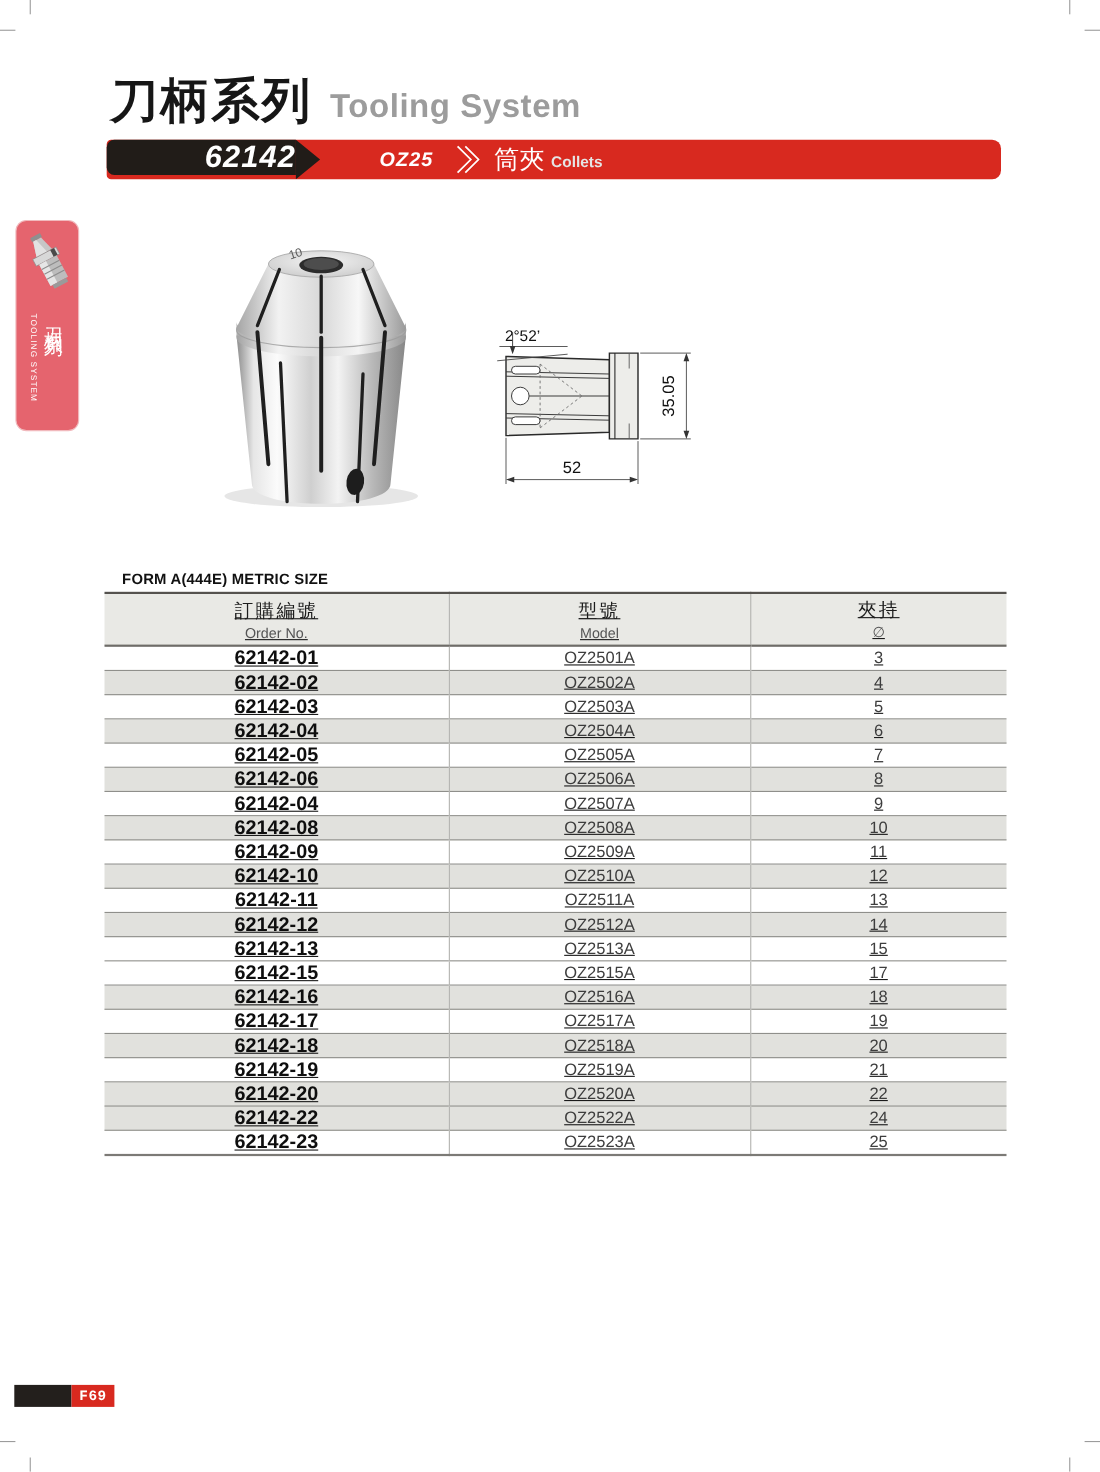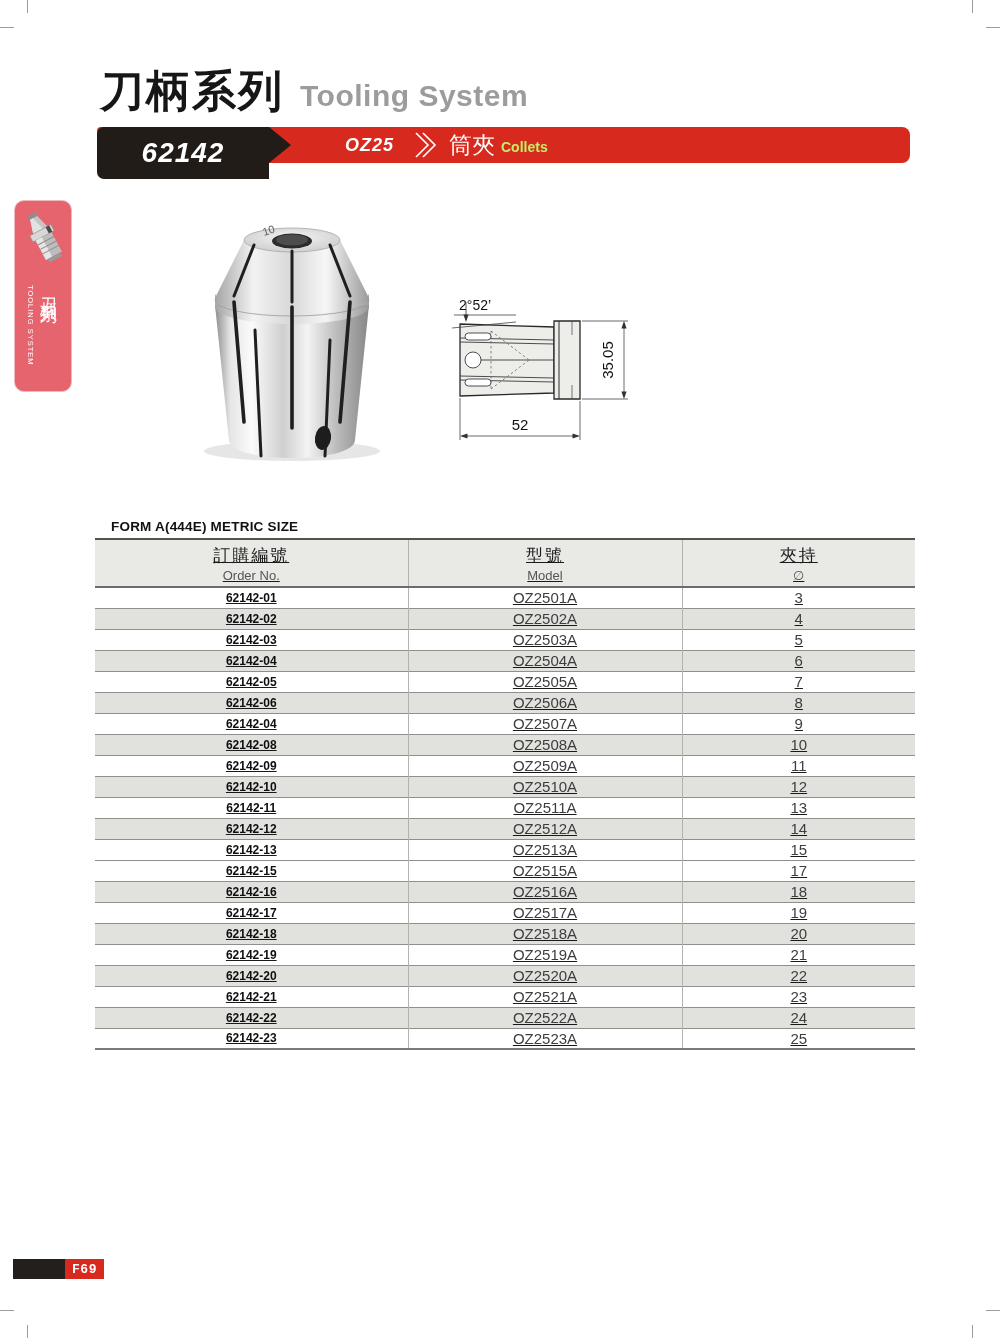--- a/index.html
+++ b/index.html
@@ -18,29 +18,29 @@
   .crop.h{width:14px;height:1px;}
 
   
   .title-row{position:absolute;left:100px;top:62px;display:flex;align-items:baseline;gap:16px;}
   .title-zh{font-size:44px;font-weight:700;letter-spacing:2px;color:#161616;}
   .title-en{font-size:30px;font-weight:700;color:#9c9c9c;letter-spacing:0.5px;}
 
   
   .banner{position:absolute;left:97px;top:127px;width:813px;height:36px;
     background:var(--accent);border-radius:4px 8px 8px 4px;display:flex;align-items:center;}
-  .code-badge{position:absolute;left:0;top:0;height:52px;width:172px;background:var(--badge);
-    border-radius:7px 0 0 7px;display:flex;align-items:center;justify-content:center;}
+  .code-badge{position:absolute;left:0;top:0;height:32px;width:172px;background:var(--badge);
+    border-radius:7px 0 0 7px;display:flex;align-items:center;justify-content:flex-end;}
   .code-badge::after{content:"";position:absolute;left:172px;top:0;
     border-top:18px solid transparent;border-bottom:18px solid transparent;border-left:22px solid var(--badge);}
   .code-text{color:#fff;font-size:28px;font-weight:800;letter-spacing:1px;font-style:italic;}
   .series-text{position:absolute;left:248px;color:#fff;font-size:18px;font-weight:700;letter-spacing:1px;font-style:italic;}
   .banner-chevron{position:absolute;left:316px;top:4px;}
   .prod-zh{position:absolute;left:352px;color:#fff;font-size:23px;font-weight:500;}
-  .prod-en{position:absolute;left:404px;top:12px;color:#bef264;font-size:14px;font-weight:700;}
+  .prod-en{position:absolute;left:404px;top:12px;color:#e5e5e5;font-size:14px;font-weight:700;}
 
   
   .side-tab{position:absolute;left:14px;top:200px;width:58px;height:192px;background:var(--tab);
     border:1px solid #f1b9bd;border-radius:10px;overflow:hidden;}
   .tab-tool{position:absolute;left:9px;top:8px;}
   .tab-labels{position:absolute;left:0;top:84px;width:100%;display:flex;justify-content:center;gap:2px;}
   .tab-zh{writing-mode:vertical-rl;font-size:17px;color:#fff;letter-spacing:3px;}
   .tab-en{writing-mode:vertical-rl;font-size:7.5px;color:#fff;letter-spacing:1px;}
 
   
@@ -49,21 +49,21 @@
 
   
   .tbl-caption{position:absolute;left:95px;top:519px;font-size:13.5px;font-weight:700;letter-spacing:0.2px;color:#111;margin-left:16px;}
   table.collets{position:absolute;left:95px;top:538px;width:820px;border-collapse:collapse;
     border-top:2px solid #55524e;border-bottom:2px solid #7c7a76;text-decoration:underline;}
   table.collets th{background:var(--hdr-bg);height:48px;font-weight:400;
     border-bottom:2px solid #6e6c68;border-left:1px solid #b2b2ae;vertical-align:middle;}
   table.collets th:first-child{border-left:none;}
   table.collets td{height:21px;text-align:center;border-top:1px solid #8f8f8b;border-left:1px solid #b2b2ae;
     font-size:15px;color:#3d3d3d;}
-  table.collets td:first-child{border-left:none;font-weight:700;color:#0e0e0e;font-size:12px;}
+  table.collets td:first-child{border-left:none;font-weight:700;color:#0e0e0e;font-size:18px;}
   table.collets tr.alt td{background:var(--alt-bg);}
   .hdr-zh{display:block;font-size:17px;color:#1c1c1c;letter-spacing:2px;}
   .hdr-en{display:block;font-size:13px;color:#555;margin-top:1px;}
   col.c1{width:313px;} col.c2{width:274px;} col.c3{width:233px;}
 
   
   .pageno{position:absolute;left:13px;top:1259px;display:flex;height:20px;font-family:Liberation Mono, monospace;}
   .pageno .blk{width:52px;background:#231f1c;}
   .pageno .red{width:39px;background:var(--accent);color:#fff;font-size:13px;font-weight:800;
     display:flex;align-items:center;justify-content:center;letter-spacing:0.5px;}
@@ -341,25 +341,20 @@
       <tr>
         <td>62142-19</td>
         <td>OZ2519A</td>
         <td>21</td>
       </tr>
       <tr class="alt">
         <td>62142-20</td>
         <td>OZ2520A</td>
         <td>22</td>
       </tr>
-      <tr>
-        <td>62142-21</td>
-        <td>OZ2521A</td>
-        <td>23</td>
-      </tr>
       <tr class="alt">
         <td>62142-22</td>
         <td>OZ2522A</td>
         <td>24</td>
       </tr>
       <tr>
         <td>62142-23</td>
         <td>OZ2523A</td>
         <td>25</td>
       </tr>

